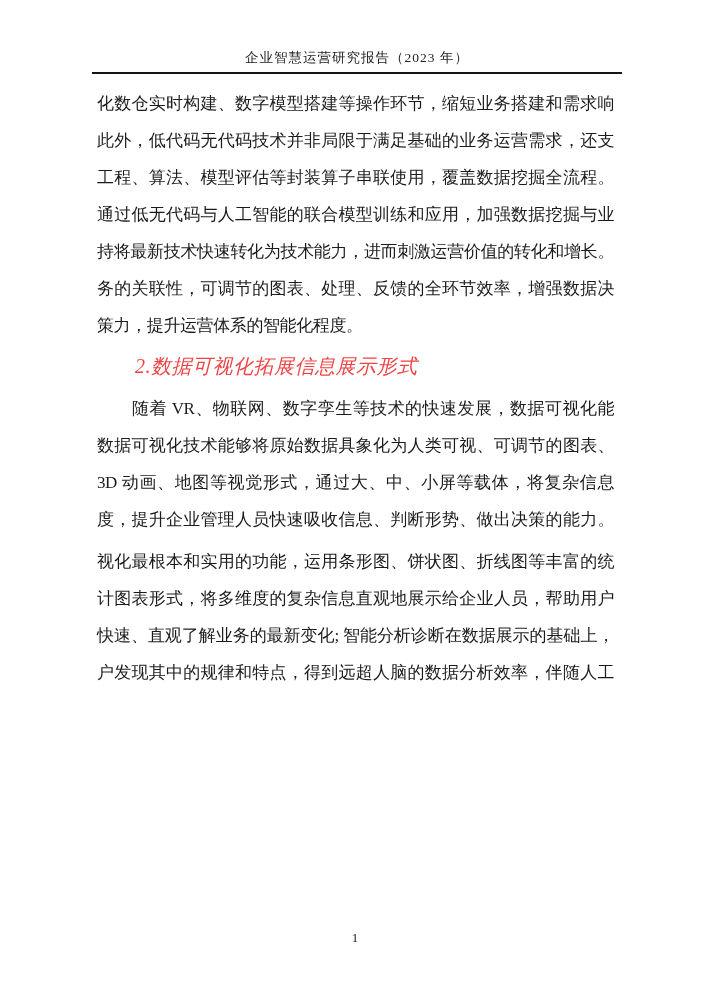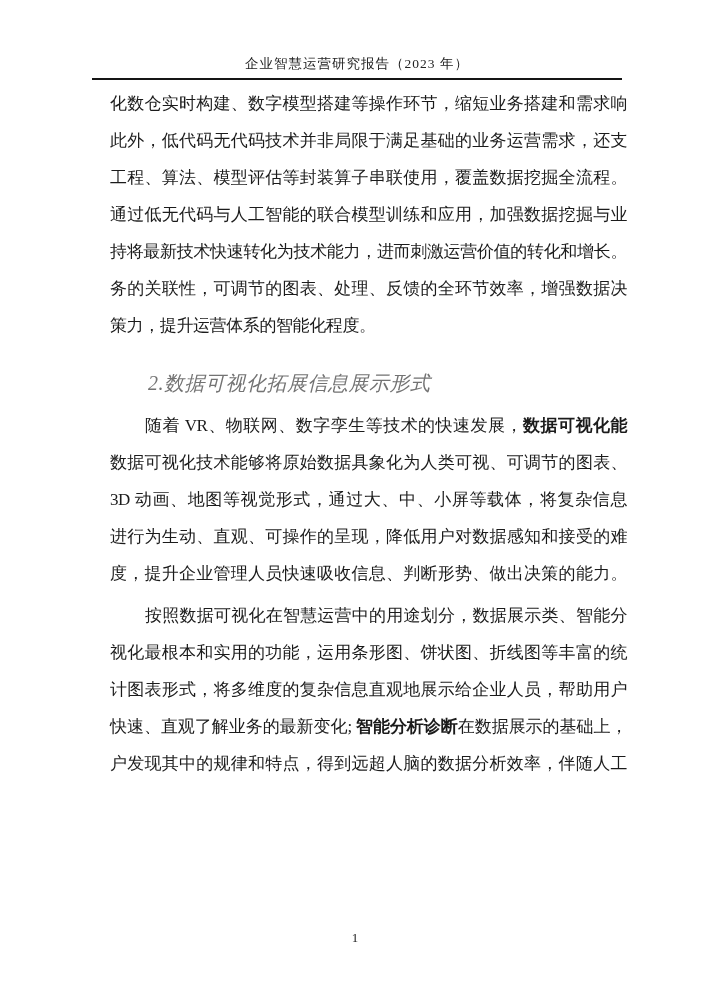--- a/index.html
+++ b/index.html
@@ -2,41 +2,41 @@
 <html><head>
 <meta charset="utf-8">
 <style>
   html,body{margin:0;padding:0;background:#ffffff;}
   .page{
     position:relative;width:710px;height:1004px;background:#ffffff;
     font-family:"Liberation Serif","DejaVu Serif",serif;color:#1b1b1b;
     overflow:hidden;
   }
   .header{
-    position:absolute;left:92px;top:11px;width:530px;
+    position:absolute;left:92px;top:5px;width:530px;
     padding-top:44px;padding-bottom:5px;
     text-align:center;font-size:13.5px;letter-spacing:1px;
     border-bottom:2px solid #151515;color:#222222;
   }
   .content{
-    position:absolute;left:110px;top:85px;width:517px;
+    position:absolute;left:97px;top:85px;width:517px;
     font-size:17px;letter-spacing:-0.4px;
   }
   .para{margin:0;}
   .para + .para{margin-top:5px;}
   .line{line-height:37px;text-align:justify;}
   .line.j{text-align-last:justify;}
   .line.ind{text-indent:35px;}
   .section-heading{
     font-style:italic;font-weight:400;font-size:20px;line-height:37px;
-    margin:21px 0 5px 0;text-indent:38px;letter-spacing:0.5px;color:#737373;
+    margin:4px 0 5px 0;text-indent:38px;letter-spacing:0.5px;color:#ef4444;
   }
   .hei{
     font-family:"Liberation Sans","DejaVu Sans",sans-serif;
-    font-weight:700;letter-spacing:-0.4px;
+    font-weight:400;letter-spacing:-0.4px;
   }
   .page-number{
     position:absolute;left:0;top:929px;width:100%;
     text-align:center;font-size:13px;line-height:18px;color:#222222;
   }
 </style>
 </head>
 <body>
 
 <div class="page">
@@ -56,26 +56,24 @@
         <div class="line j"><span>务的关联性，可调节的图表、处理、反馈的全环节效率，增强数据决</span></div>
         <div class="line"><span>策力，提升运营体系的智能化程度。</span></div>
       </div>
 
     <div class="section-heading">2.数据可视化拓展信息展示形式</div>
 
     <div class="para">
         <div class="line j ind"><span>随着 VR、物联网、数字孪生等技术的快速发展，</span><span class="hei">数据可视化能</span></div>
         <div class="line j"><span>数据可视化技术能够将原始数据具象化为人类可视、可调节的图表、</span></div>
         <div class="line j"><span>3D 动画、地图等视觉形式，通过大、中、小屏等载体，将复杂信息</span></div>
-        <div class="line j"><span>进行为生动、直观、可操作的呈现，降低用户对数据感知和接受的难</span></div>
         <div class="line j"><span>度，提升企业管理人员快速吸收信息、判断形势、做出决策的能力。</span></div>
       </div>
 
     <div class="para">
-        <div class="line j ind"><span>按照数据可视化在智慧运营中的用途划分，数据展示类、智能分</span></div>
         <div class="line j"><span>视化最根本和实用的功能，运用条形图、饼状图、折线图等丰富的统</span></div>
         <div class="line j"><span>计图表形式，将多维度的复杂信息直观地展示给企业人员，帮助用户</span></div>
         <div class="line j"><span>快速、直观了解业务的最新变化; </span><span class="hei">智能分析诊断</span><span>在数据展示的基础上，</span></div>
         <div class="line j"><span>户发现其中的规律和特点，得到远超人脑的数据分析效率，伴随人工</span></div>
       </div>
 
   </div>
 
   <div class="page-number">1</div>
 

